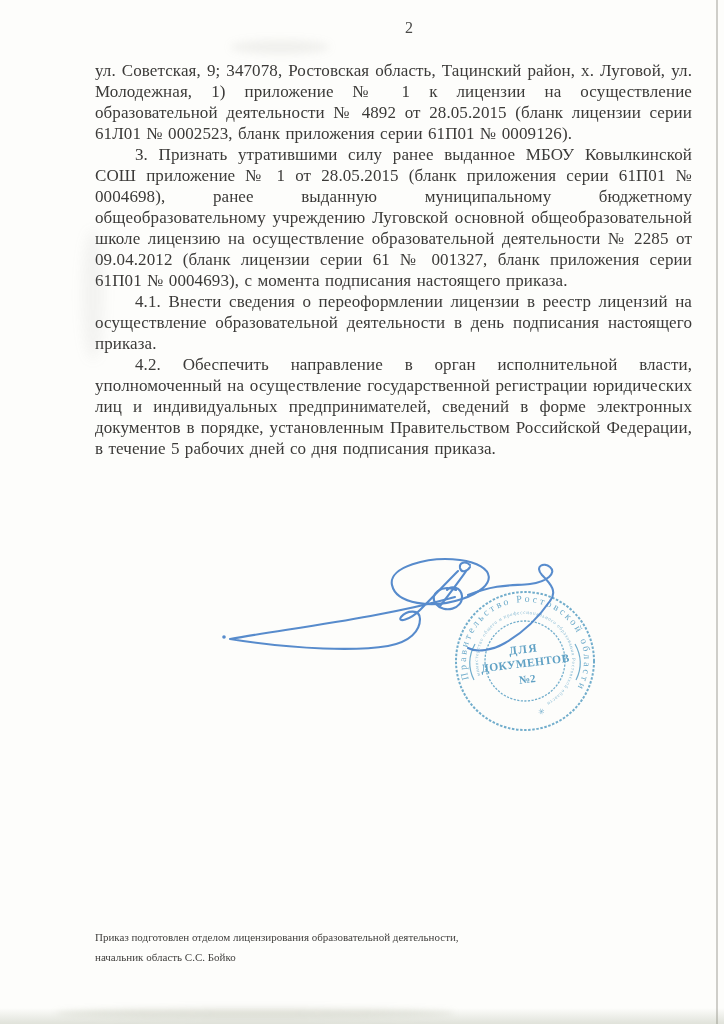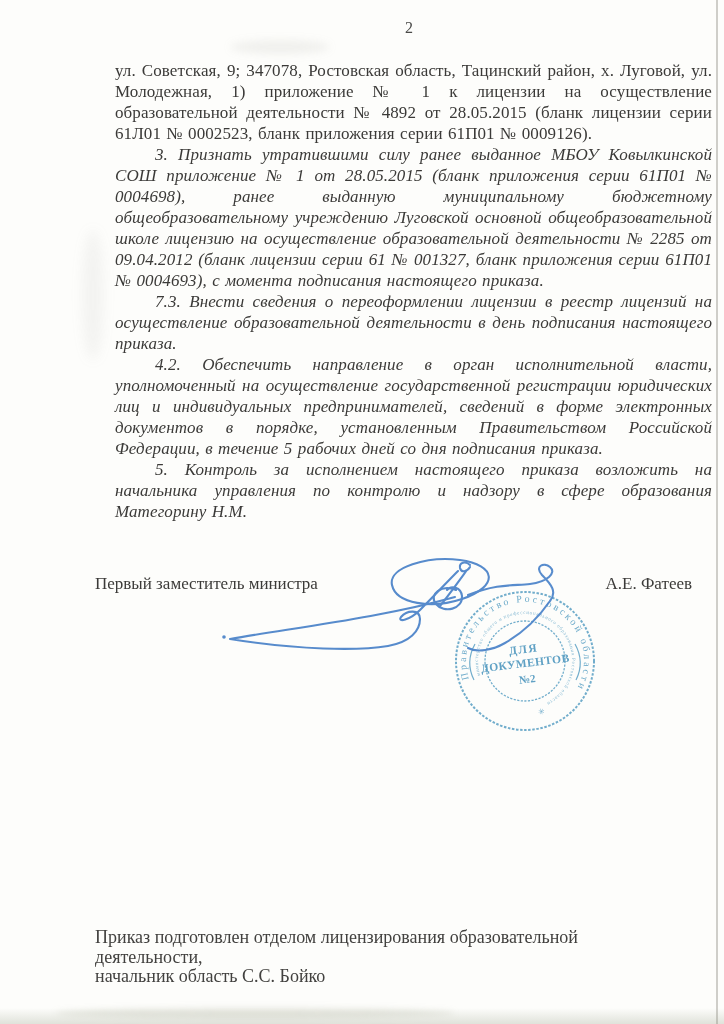--- a/index.html
+++ b/index.html
@@ -15,32 +15,31 @@
   .page-number{
     position:absolute;top:19px;left:405px;
     font-size:16px;color:#4a4a48;
   }
   .body-text{
     position:absolute;left:95px;top:60px;width:597px;
     font-size:17px;line-height:21px;
     text-align:justify;
     letter-spacing:0.1px;
     word-spacing:1px;
-    margin-left:20px;
   }
   .body-text p{margin:0;}
-  .body-text p.indent{text-indent:40px;font-style:italic;}
+  .body-text p.indent{text-indent:40px;}
   .sig-row{
     position:absolute;left:95px;top:574px;width:597px;
     display:flex;justify-content:space-between;
     font-size:17px;
   }
   .footer-note{
     position:absolute;left:95px;top:928px;width:560px;
-    font-size:18px;line-height:19.5px;color:#42413f;
+    font-size:11px;line-height:19.5px;color:#42413f;
   }
   .stamp-svg{position:absolute;left:445px;top:581px;width:160px;height:160px;}
   .signature-svg{position:absolute;left:205px;top:548px;width:380px;height:125px;}
   
   .scan-edge-right{
     position:absolute;top:0;left:716px;width:2px;height:100%;
     background:rgba(150,148,140,0.45);
   }
   .scan-smudge-top{
     position:absolute;left:230px;top:40px;width:100px;height:14px;
@@ -62,29 +61,24 @@
 </head>
 <body>
 
 <div class="page">
 
   <div class="page-number">2</div>
 
   <div class="body-text">
     <p>ул. Советская, 9; 347078, Ростовская область, Тацинский район, х. Луговой, ул. Молодежная, 1) приложение № 1 к лицензии на осуществление образовательной деятельности № 4892 от 28.05.2015 (бланк лицензии серии 61Л01 № 0002523, бланк приложения серии 61П01 № 0009126).</p>
     <p class="indent">3. Признать утратившими силу ранее выданное МБОУ Ковылкинской СОШ приложение № 1 от 28.05.2015 (бланк приложения серии 61П01 № 0004698), ранее выданную муниципальному бюджетному общеобразовательному учреждению Луговской основной общеобразовательной школе лицензию на осуществление образовательной деятельности № 2285 от 09.04.2012 (бланк лицензии серии 61 № 001327, бланк приложения серии 61П01 № 0004693), с момента подписания настоящего приказа.</p>
-    <p class="indent">7.3. Внести сведения о переоформлении лицензии в реестр лицензий на осуществление образовательной деятельности в день подписания настоящего приказа.</p>
+    <p class="indent">4.1. Внести сведения о переоформлении лицензии в реестр лицензий на осуществление образовательной деятельности в день подписания настоящего приказа.</p>
     <p class="indent">4.2. Обеспечить направление в орган исполнительной власти, уполномоченный на осуществление государственной регистрации юридических лиц и индивидуальных предпринимателей, сведений в форме электронных документов в порядке, установленным Правительством Российской Федерации, в течение 5 рабочих дней со дня подписания приказа.</p>
-    <p class="indent">5. Контроль за исполнением настоящего приказа возложить на начальника управления по контролю и надзору в сфере образования Матегорину Н.М.</p>
   </div>
 
-  <div class="sig-row">
-    <span>Первый заместитель министра</span>
-    <span>А.Е. Фатеев</span>
-  </div>
 
   <svg class="stamp-svg" viewBox="0 0 160 160">
     <defs>
       <path id="outer-text-circle" d="M 21 80 a 59 59 0 1 1 118 0 a 59 59 0 1 1 -118 0"></path>
       <path id="inner-text-circle" d="M 33 80 a 47 47 0 1 1 94 0 a 47 47 0 1 1 -94 0"></path>
     </defs>
     <g stroke="#5aa0c4" fill="none" opacity="0.85">
       <circle cx="80" cy="80" r="69" stroke-width="2" stroke-dasharray="2.5 1.6"></circle>
       <circle cx="80" cy="80" r="40" stroke-width="1.3" stroke-dasharray="2.2 1.4"></circle>
       <path d="M 30 63 Q 20 81 29 99" stroke-width="1.2"></path>

